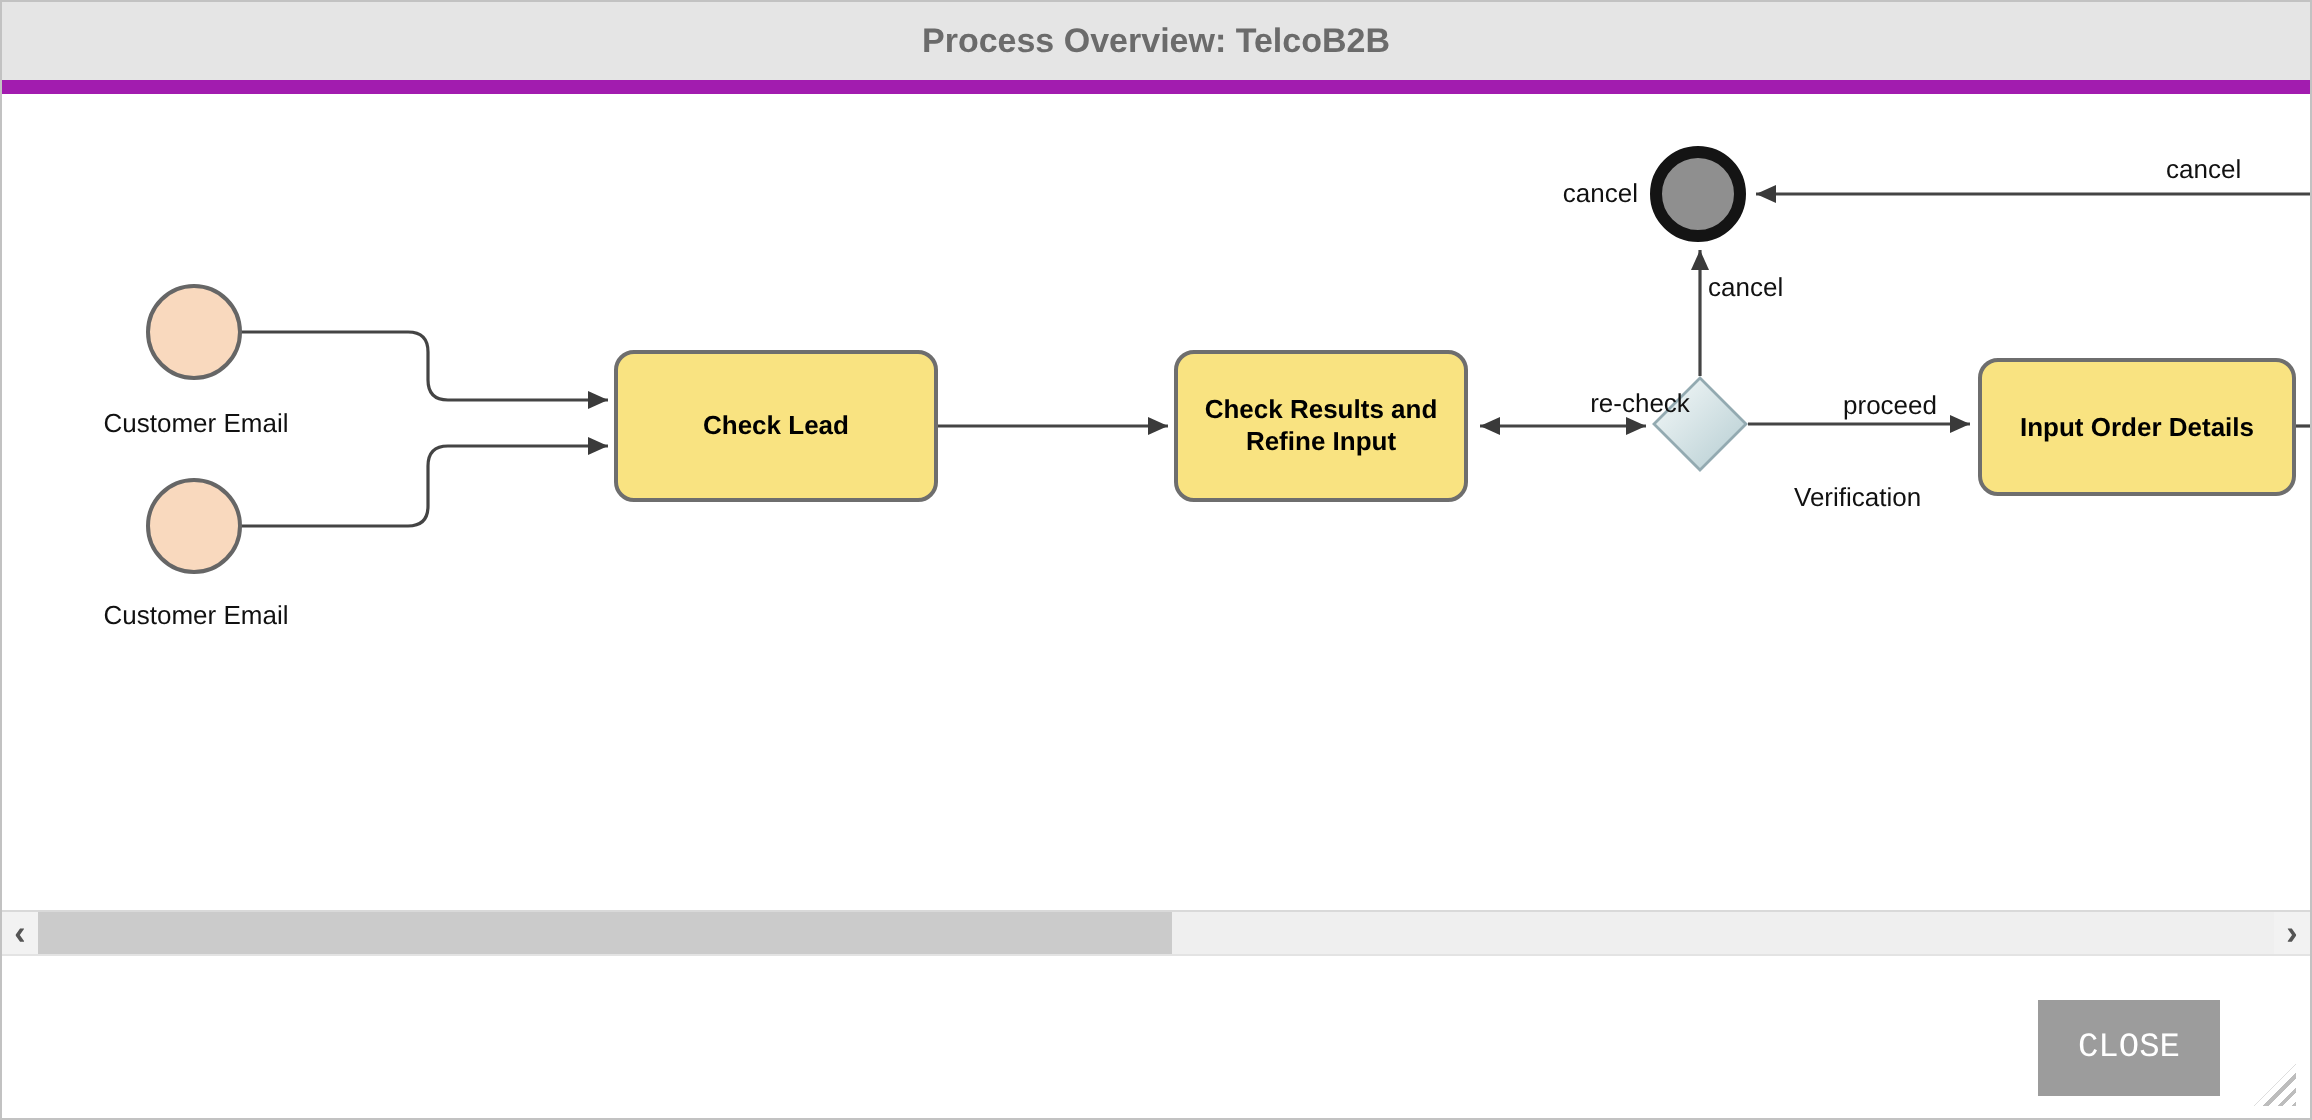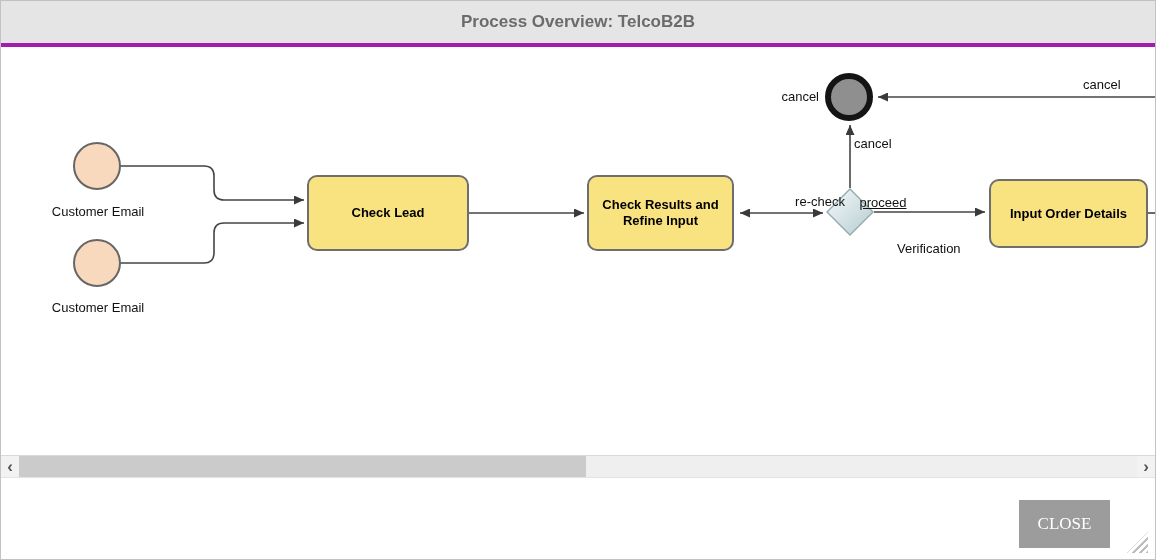--- a/index.html
+++ b/index.html
@@ -1,20 +1,20 @@
 <!DOCTYPE html>
 <html><head>
 <meta charset="utf-8">
 <style>
   html,body{margin:0;padding:0;background:#fff;font-family:"Liberation Sans",sans-serif;}
   .window{position:relative;width:1156px;height:560px;box-sizing:border-box;
           border:1px solid #c2c2c2;background:#fff;overflow:hidden;}
   
   .titlebar{position:absolute;left:0;top:0;width:100%;height:46px;background:#e5e5e5;
-            border-bottom:4px solid #a21caf;display:flex;align-items:center;justify-content:center;box-sizing:border-box;}
+            border-bottom:7px solid #a21caf;display:flex;align-items:center;justify-content:center;box-sizing:border-box;}
   .titlebar .title{font-size:17px;font-weight:bold;color:#6b6b6b;}
   
   .canvas{position:absolute;left:0;top:46px;width:1154px;height:408px;background:#fff;overflow:hidden;}
   .canvas svg{position:absolute;left:0;top:0;}
   .task{position:absolute;background:#F9E381;border:2px solid #6e6e6e;border-radius:10px;
         box-sizing:border-box;display:flex;align-items:center;justify-content:center;
         font-size:13px;font-weight:bold;color:#000;text-align:center;line-height:16px;padding:0 10px;}
   .start-event{position:absolute;width:48px;height:48px;border-radius:50%;background:#F9D9BE;
         border:2px solid #666;box-sizing:border-box;}
   .end-event{position:absolute;left:824px;top:26px;width:48px;height:48px;border-radius:50%;
@@ -26,21 +26,21 @@
   .hscroll{position:absolute;left:0;top:454px;width:1154px;height:23px;background:#efefef;
            border-top:1px solid #d9d9d9;border-bottom:1px solid #e3e3e3;box-sizing:border-box;}
   .scroll-btn{position:absolute;top:0;width:18px;height:21px;display:flex;align-items:center;
            justify-content:center;font-size:17px;font-weight:bold;color:#555;background:#f2f2f2;cursor:pointer;}
   .scroll-btn.left{left:0;}
   .scroll-btn.right{right:0;}
   .scroll-thumb{position:absolute;left:18px;top:0;width:567px;height:21px;background:#cbcbcb;}
   
   .footer{position:absolute;left:0;top:477px;width:1154px;height:82px;background:#fff;}
   .close-btn{position:absolute;right:45px;top:22px;width:91px;height:48px;background:#9c9c9c;
-           color:#fff;border:none;font-size:17px;font-family:Liberation Serif, serif;cursor:pointer;}
+           color:#fff;border:none;font-size:17px;font-family:Liberation Mono, monospace;cursor:pointer;}
   .resize-handle{position:absolute;right:7px;bottom:7px;width:21px;height:21px;
            background:repeating-linear-gradient(135deg,transparent 0 3px,#bdbdbd 3px 5px);
            clip-path:polygon(100% 0,100% 100%,0 100%);cursor:nwse-resize;}
 </style>
 </head>
 <body>
 
 <div class="window">
 
   <div class="titlebar">
@@ -86,21 +86,21 @@
     <div class="task" style="left:988px;top:132px;width:159px;height:69px;">
       <span>Input Order Details</span>
     </div>
 
     <div class="end-event"></div>
 
     <div class="lbl right-align" style="left:818px;top:43px;">cancel</div>
     <div class="lbl" style="left:853px;top:90px;">cancel</div>
     <div class="lbl" style="left:1082px;top:31px;">cancel</div>
     <div class="lbl center-x" style="left:780px;top:148px;margin-left:39px;">re-check</div>
-    <div class="lbl center-x" style="left:882px;top:149px;text-decoration:underline;">proceed</div>
+    <div class="lbl center-x" style="left:944px;top:149px;">proceed</div>
     <div class="lbl" style="left:863px;top:195px;margin-left:33px;">Verification</div>
   </div>
 
   <div class="hscroll">
     <div class="scroll-btn left">‹</div>
     <div class="scroll-thumb"></div>
     <div class="scroll-btn right">›</div>
   </div>
 
   <div class="footer">

